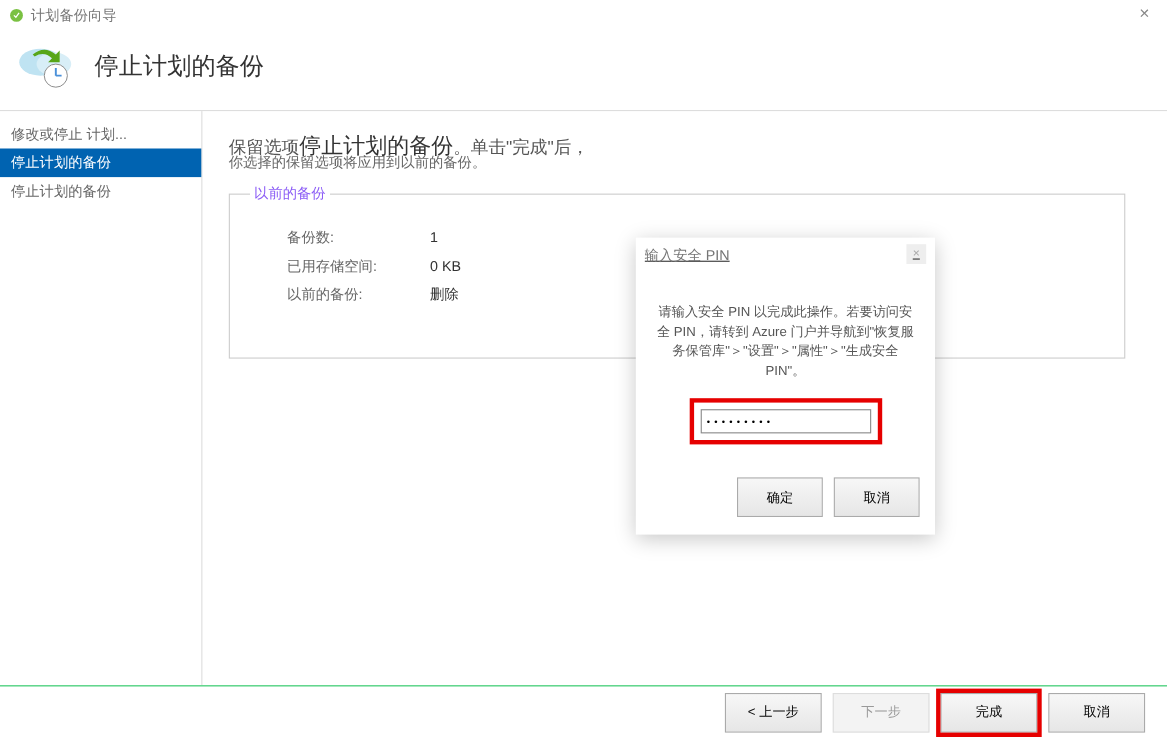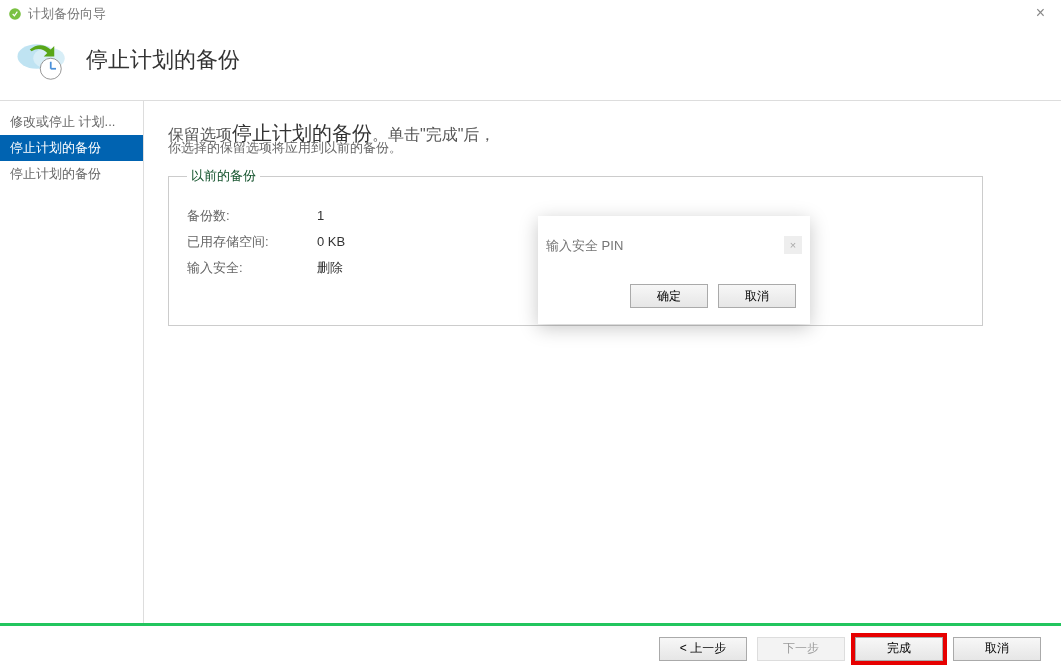--- a/index.html
+++ b/index.html
@@ -53,21 +53,21 @@
       color: #333;
       font-weight: normal;
     }
     .body-wrap {
       display: flex;
       position: absolute;
       top: 100px; bottom: 48px; left: 0; right: 0;
       border-top: 1px solid #ddd;
     }
     .sidebar {
-      width: 144px;
+      width: 184px;
       border-right: 1px solid #ddd;
       padding-top: 8px;
     }
     .sidebar-item {
       padding: 4px 10px;
       font-size: 13px;
       color: #666;
       cursor: pointer;
       white-space: nowrap;
     }
@@ -95,43 +95,44 @@
       font-size: 13px;
       margin-top: -12px;
     }
     fieldset.group {
       border: 1px solid #ccc;
       margin-top: 20px;
       padding: 14px 18px 40px 18px;
       width: 815px;
     }
     fieldset.group legend {
-      color: #14532d;
+      color: #8b5cf6;
       padding: 0 4px;
       font-size: 13px;
     }
     .row {
       display: flex;
       align-items: baseline;
       margin: 8px 0;
     }
-    .row .label { width: 130px; color: #666; }
+    .row .label { width: 130px; color: #666; margin-left: 34px; }
     .row .value { color: #333; }
     .pin-dialog {
       position: absolute;
       left: 394px; top: 115px;
       width: 272px;
       background: #fff;
       box-shadow: 0 4px 18px rgba(0,0,0,0.22);
       padding: 0;
     }
     .pin-header {
       display: flex;
       align-items: center;
-      padding: 20px 8px;
+      padding: 6px 8px;
+      text-decoration: underline;
     }
     .pin-header input.pin-title {
       border: none;
       outline: none;
       font-size: 13px;
       color: #999;
       flex: 1;
       background: transparent;
     }
     .pin-close {
@@ -166,41 +167,41 @@
       font-size: 8px;
     }
     .pin-buttons {
       display: flex;
       justify-content: flex-end;
       gap: 10px;
       padding: 10px 14px 16px 14px;
     }
     .btn {
       min-width: 78px;
-      height: 24px;
+      height: 36px;
       border: 1px solid #aaa;
       background: linear-gradient(#f7f7f7,#e6e6e6);
       font-size: 12px;
       cursor: pointer;
       font-family: inherit;
     }
     .btn.flat-disabled {
       background: #f3f3f3;
       color: #999;
       border-color: #ddd;
       font-family: Liberation Mono, monospace;
     }
     .btn.primary-box {
       outline: 4px solid #e60000;
     }
     .footer {
       position: absolute;
       bottom: 0; left: 0; right: 0;
       height: 48px;
-      border-top: 3px solid #22c55e;
+      border-top: 1px solid #22c55e;
       display: flex;
       justify-content: flex-end;
       align-items: center;
       gap: 10px;
       padding-right: 20px;
       background: #fff;
     }
     .footer .btn { min-width: 88px; }
   </style>
 </head>
@@ -248,29 +249,35 @@
       <legend>以前的备份</legend>
       <div class="row">
         <span class="label">备份数:</span>
         <span class="value">1</span>
       </div>
       <div class="row">
         <span class="label">已用存储空间:</span>
         <span class="value">0 KB</span>
       </div>
       <div class="row">
-        <span class="label">输入安全:</span>
+        <span class="label">以前的备份:</span>
         <span class="value">删除</span>
       </div>
     </fieldset>
 
     <div class="pin-dialog">
       <div class="pin-header">
         <input class="pin-title" type="text" placeholder="输入安全 PIN" style="">
         <span class="pin-close">×</span>
+      </div>
+      <div class="pin-body">
+        <div>请输入安全 PIN 以完成此操作。若要访问安全 PIN，请转到 Azure 门户并导航到"恢复服务保管库"＞"设置"＞"属性"＞"生成安全 PIN"。</div>
+        <div class="pin-input-wrap">
+          <input class="pin-input" type="password" value="•••••••••" style="">
+        </div>
       </div>
       <div class="pin-buttons">
         <button class="btn">确定</button>
         <button class="btn">取消</button>
       </div>
     </div>
 
   </div>
 </div>
 

